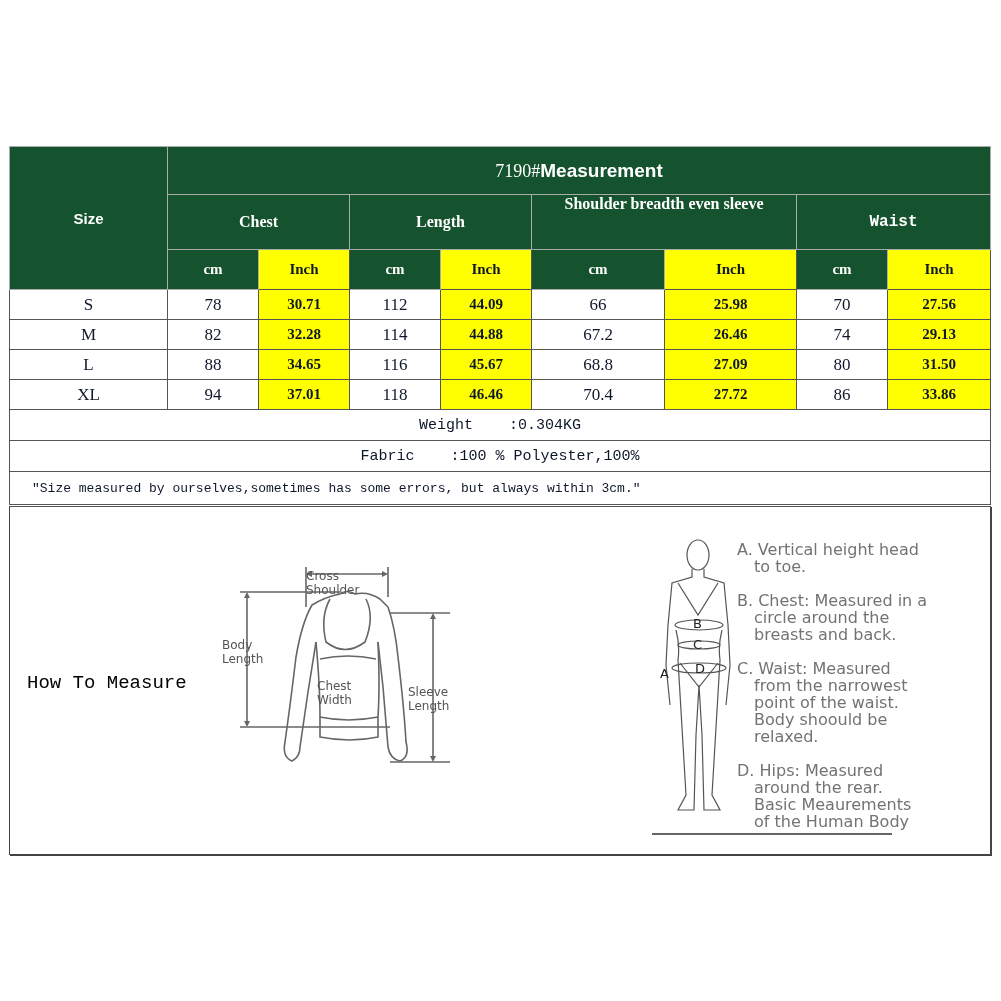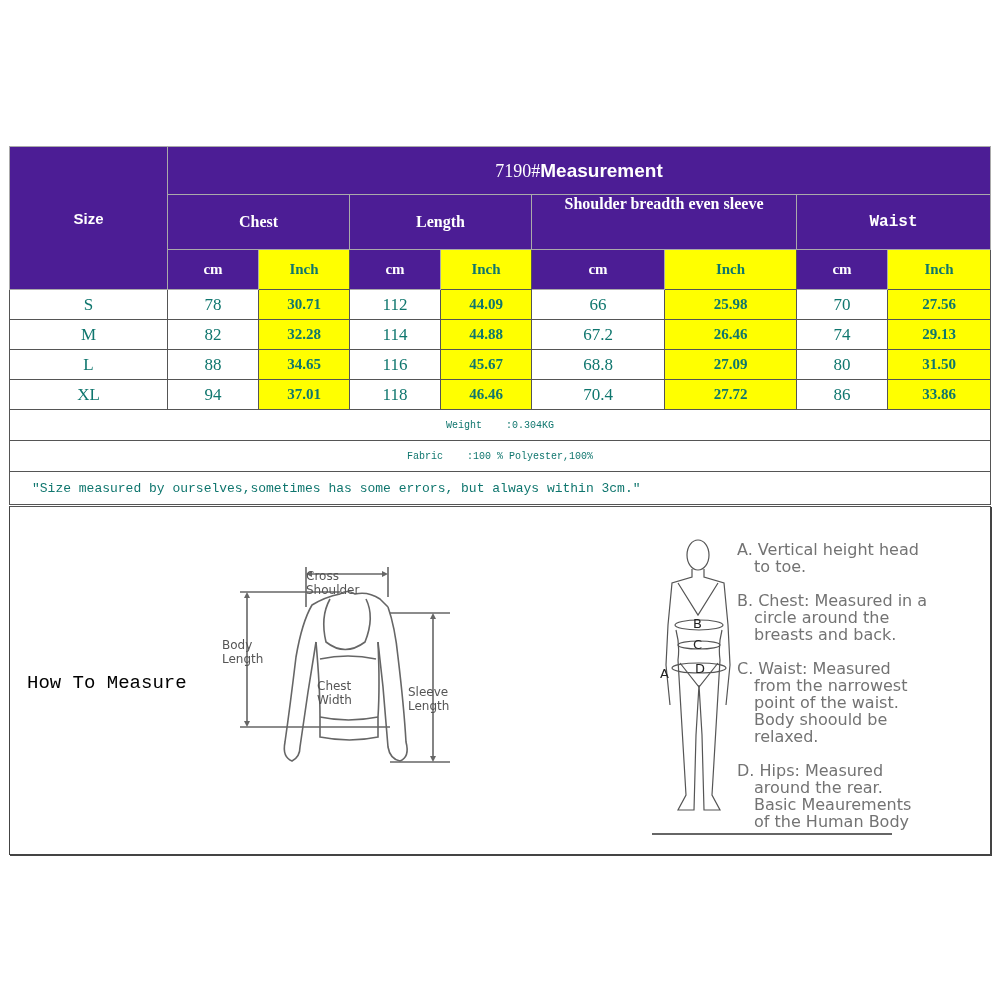--- a/index.html
+++ b/index.html
@@ -1,29 +1,29 @@
 <!DOCTYPE html>
 <html><head>
 <meta charset="utf-8">
 <style>
   html,body{margin:0;padding:0;background:#fff;}
   body{width:1001px;height:1001px;position:relative;overflow:hidden;font-family:"Liberation Serif",serif;}
   .tbl{position:absolute;left:9px;top:146px;width:981px;border-collapse:collapse;table-layout:fixed;}
-  .tbl td{border:1px solid #555;text-align:center;padding:0;color:#0f766e;}
-  .blk{background:#4c1d95;color:#fff !important;border-color:#aaa !important;font-weight:bold;}
+  .tbl td{border:1px solid #555;text-align:center;padding:0;color:#0f172a;}
+  .blk{background:#14532d;color:#fff !important;border-color:#aaa !important;font-weight:bold;}
   .yel{background:#ffff00;font-weight:bold;}
   .size-hdr{font-family:"Liberation Sans",sans-serif;font-size:15px;}
   .title{font-size:18px;font-weight:normal;}
   .title b{font-family:"Liberation Sans",sans-serif;font-size:19px;}
   .sub{font-size:16px;}
   .unit{font-size:15px;}
   .mono{font-family:"Liberation Mono",monospace;font-weight:normal;}
   .data td{height:29px;font-size:17px;}
   .data td.yel{font-size:15px;}
-  .info td{height:30px;font-family:"Liberation Mono",monospace;font-size:10px;}
+  .info td{height:30px;font-family:"Liberation Mono",monospace;font-size:15px;}
   .note td{height:32px;font-family:"Liberation Mono",monospace;font-size:13px;text-align:left;padding-left:22px;}
   .howto{position:absolute;left:9px;top:506px;width:980px;height:347px;border:1px solid #444;border-top:1px solid #555;box-shadow:1px 1px 0 #444;}
   .howto-label{position:absolute;left:17px;top:165px;font-family:"Liberation Mono",monospace;font-size:19px;}
   .diagram{position:absolute;}
   .dlabel{position:absolute;font-family:"DejaVu Sans",sans-serif;font-size:12px;color:#555;line-height:14px;text-align:left;}
   .body-text{position:absolute;left:727px;top:34px;font-family:"DejaVu Sans",sans-serif;font-size:16px;color:#737373;line-height:17px;}
   .body-text p{margin:0 0 0 0;}
   .indent{padding-left:17px;}
   .gap{height:17px;}
 </style>

